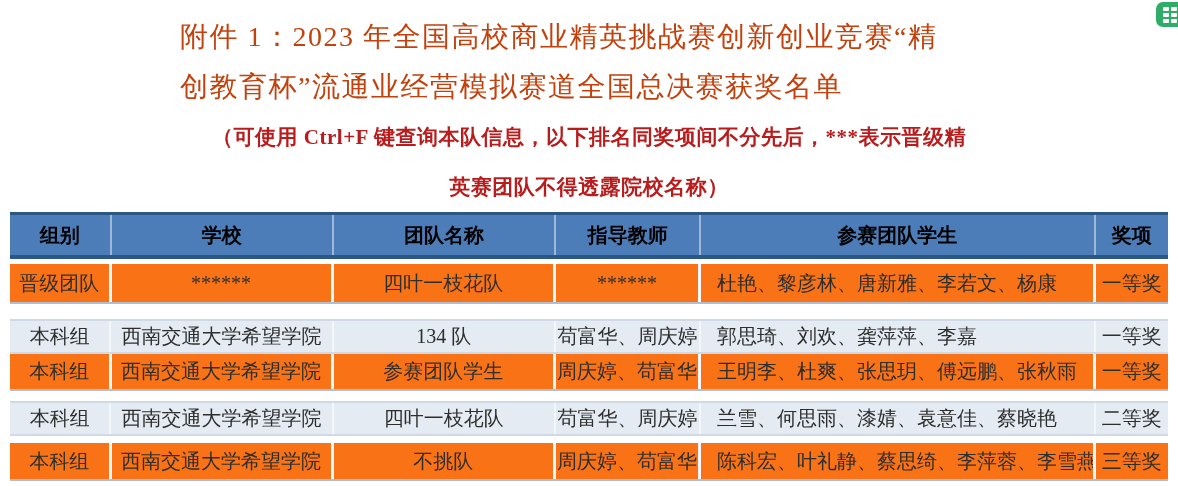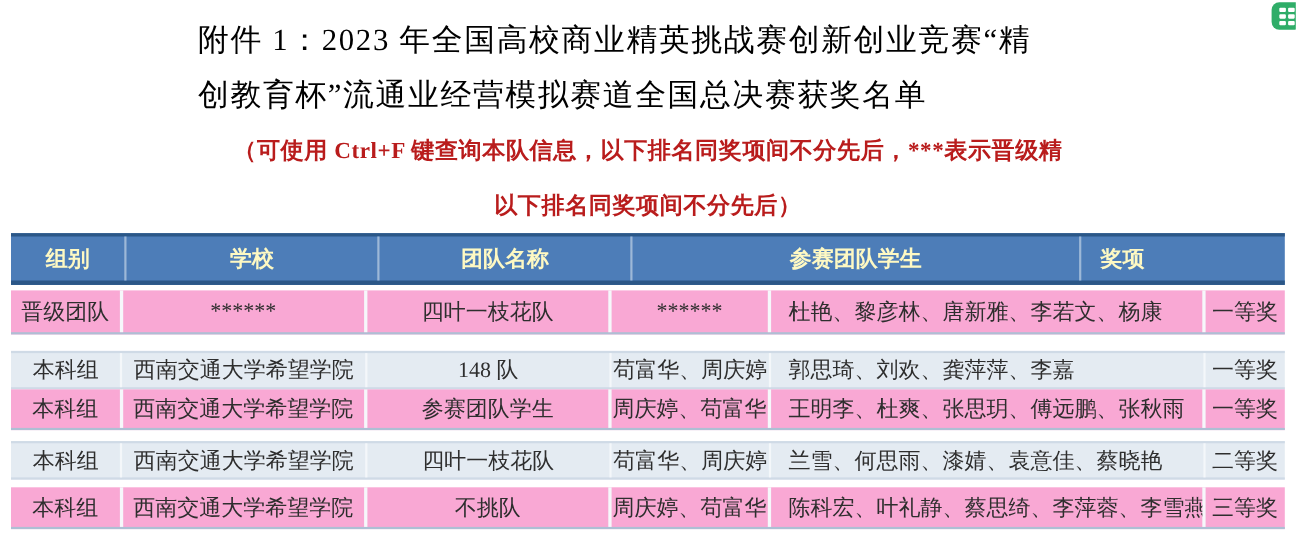--- a/index.html
+++ b/index.html
@@ -39,21 +39,21 @@
   }
 
   
   .doc-title {
     padding-top: 12px;
     margin-left: 180px;
     margin-right: 60px;
     font-size: 28px;
     line-height: 50px;
     letter-spacing: 1.5px;
-    color: #000000;
+    color: #c2410c;
   }
   .doc-note {
     font-size: 21px;
     font-weight: 700;
     line-height: 50px;
     text-align: center;
     letter-spacing: 0.5px;
     color: #b91c1c;
   }
 
@@ -62,21 +62,21 @@
     margin-left: 10px;
     width: 1158px;
     font-size: 20px;
   }
   .thead {
     display: flex;
     background: #4d7db8;
     border-top: 3px solid #2b5787;
     border-bottom: 4px solid #2b5787;
     height: 47px;
-    color: #fef9c3;
+    color: #000000;
     font-weight: 700;
     font-family: "Liberation Sans", "DejaVu Sans", sans-serif;
     font-size: 20px;
   }
   .thead .cell {
     border-right: 2px solid #9db8d7;
   }
   .thead .cell:last-child { border-right: none; border-radius: 13px; }
 
   .row {
@@ -92,21 +92,21 @@
     white-space: nowrap;
   }
   .c0 { width: 105px; }
   .c1 { width: 230px; }
   .c2 { width: 230px; }
   .c3 { width: 150px; }
   .c4 { width: 408px; justify-content: flex-start; padding-left: 16px; text-align: center; }
   .c5 { width: 75px; }
 
   .row-blue {
-    background: #f9a8d4;
+    background: #f97316;
     border-bottom: 2px solid #aebfd4;
   }
   .row-blue .cell { border-right: 3px solid #f6f8fb; }
   .row-blue .cell:last-child { border-right: none; }
 
   .row-light {
     background: #e4ebf2;
     border-top: 2px solid #cfdae6;
     border-bottom: 2px solid #cfdae6;
   }
@@ -131,46 +131,47 @@
   <span class="dot"></span>
 </div>
 
 <div class="doc-title">
   <div>附件 1：2023 年全国高校商业精英挑战赛创新创业竞赛“精</div>
   <div>创教育杯”流通业经营模拟赛道全国总决赛获奖名单</div>
 </div>
 
 <div class="doc-note">
   <div>（可使用 Ctrl+F 键查询本队信息，以下排名同奖项间不分先后，***表示晋级精</div>
-  <div>以下排名同奖项间不分先后）</div>
+  <div>英赛团队不得透露院校名称）</div>
 </div>
 
 <div class="award-table">
 
   <div class="thead">
     <div class="cell c0">组别</div>
     <div class="cell c1">学校</div>
     <div class="cell c2">团队名称</div>
+    <div class="cell c3">指导教师</div>
     <div class="cell c4" style="justify-content:center; padding-left:0;">参赛团队学生</div>
     <div class="cell c5">奖项</div>
   </div>
 
   <div class="row row-blue r1">
     <div class="cell c0">晋级团队</div>
     <div class="cell c1">******</div>
     <div class="cell c2">四叶一枝花队</div>
     <div class="cell c3">******</div>
     <div class="cell c4">杜艳、黎彦林、唐新雅、李若文、杨康</div>
     <div class="cell c5">一等奖</div>
   </div>
 
   <div class="row row-light r2">
     <div class="cell c0">本科组</div>
     <div class="cell c1">西南交通大学希望学院</div>
-    <div class="cell c2">148 队</div>
+    <div class="cell c2">134 队</div>
     <div class="cell c3">苟富华、周庆婷</div>
     <div class="cell c4">郭思琦、刘欢、龚萍萍、李嘉</div>
     <div class="cell c5">一等奖</div>
   </div>
 
   <div class="row row-blue r3">
     <div class="cell c0">本科组</div>
     <div class="cell c1">西南交通大学希望学院</div>
     <div class="cell c2">参赛团队学生</div>
     <div class="cell c3">周庆婷、苟富华</div>

